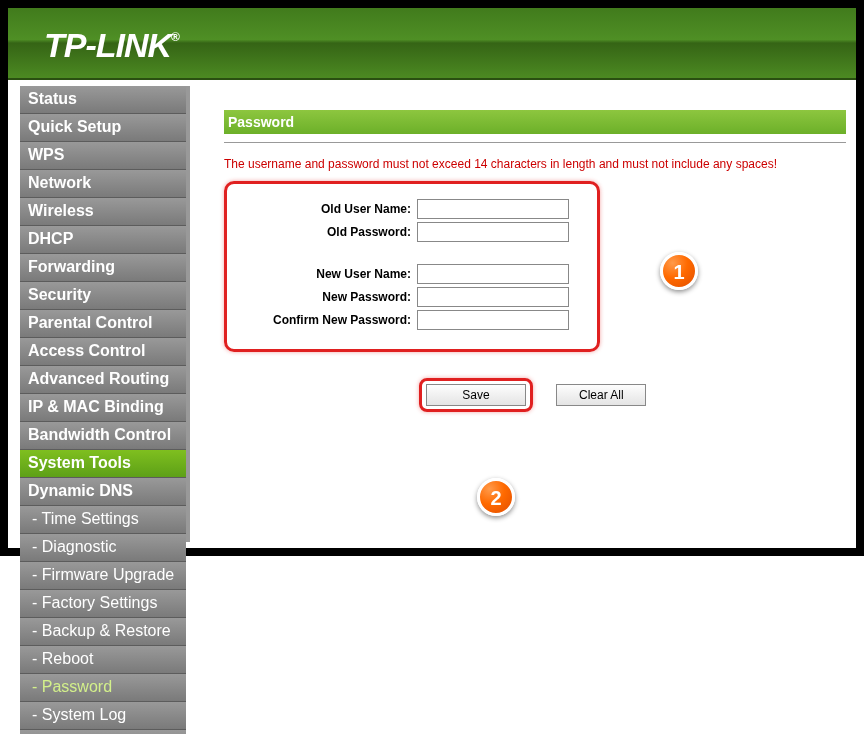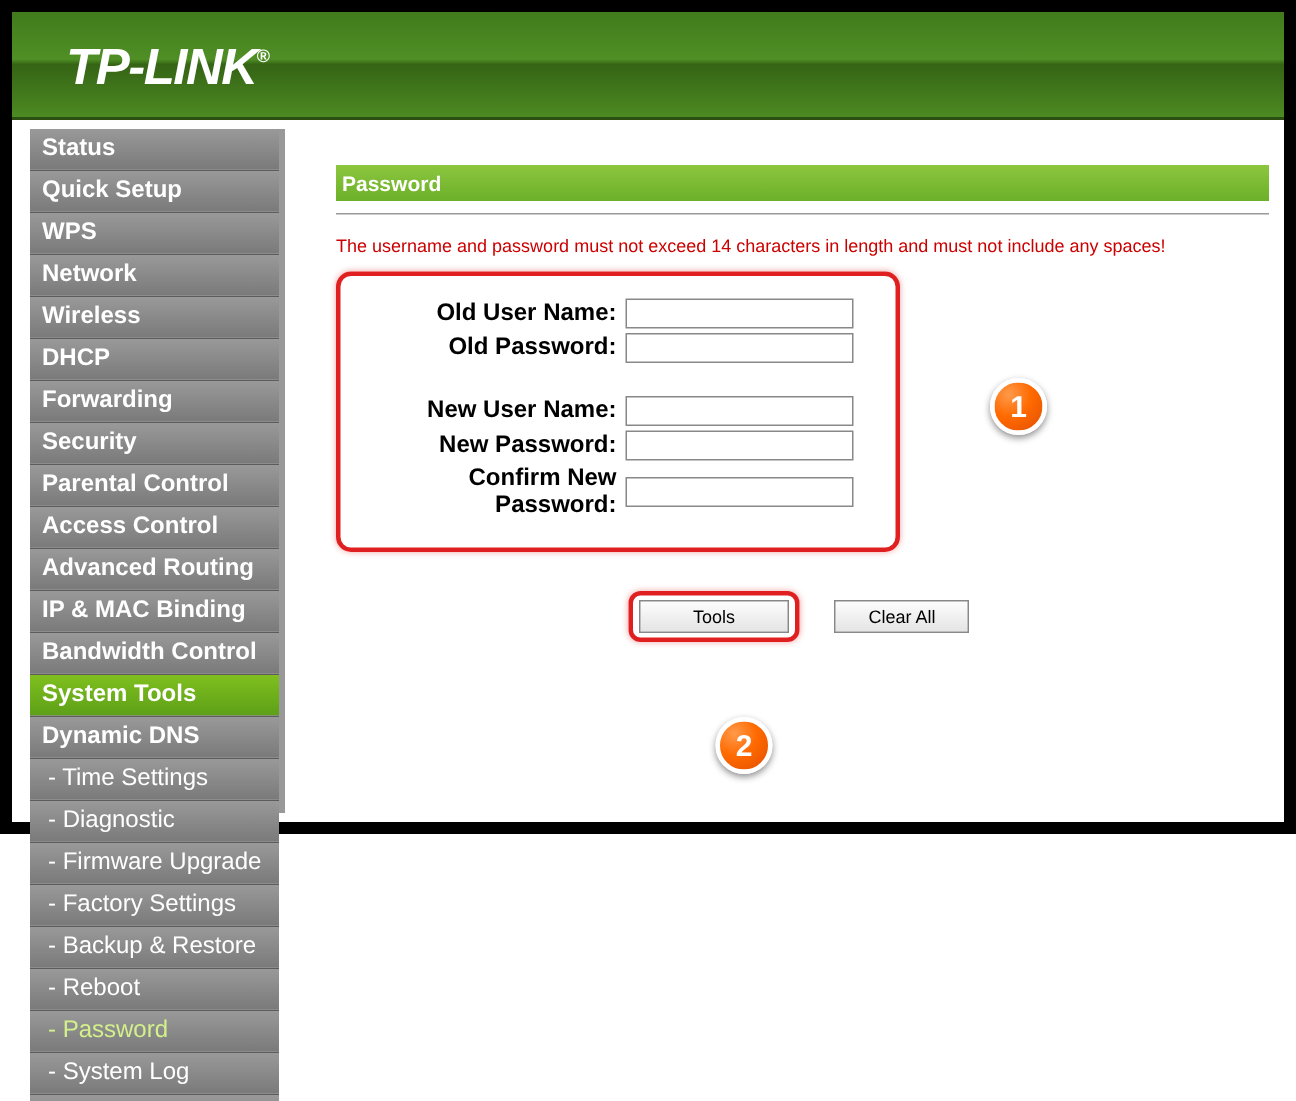--- a/index.html
+++ b/index.html
@@ -113,21 +113,21 @@
 .form-row {
   display: flex;
   align-items: center;
   margin: 3px 0;
 }
 .form-row.gap { margin-top: 22px; }
 .form-label {
   width: 172px;
   text-align: right;
   font-weight: bold;
-  font-size: 16px;
+  font-size: 12px;
   padding-right: 6px;
 }
 .form-input {
   width: 152px;
   height: 20px;
   border: 1px solid #888;
   padding: 1px 3px;
   font-size: 12px;
 }
 .btn-row {
@@ -225,21 +225,21 @@
           <input class="form-input" type="password" value="" style="">
         </div>
         <div class="form-row">
           <label class="form-label">Confirm New Password:</label>
           <input class="form-input" type="password" value="" style="">
         </div>
       </div>
 
       <div class="btn-row">
         <span class="save-wrap">
-          <button class="btn">Tools</button>
+          <button class="btn">Save</button>
         </span>
         <button class="btn clear">Clear All</button>
       </div>
     </div>
   </div>
 </div>
 
 <div class="callout c1">1</div>
 <div class="callout c2">2</div>
 

